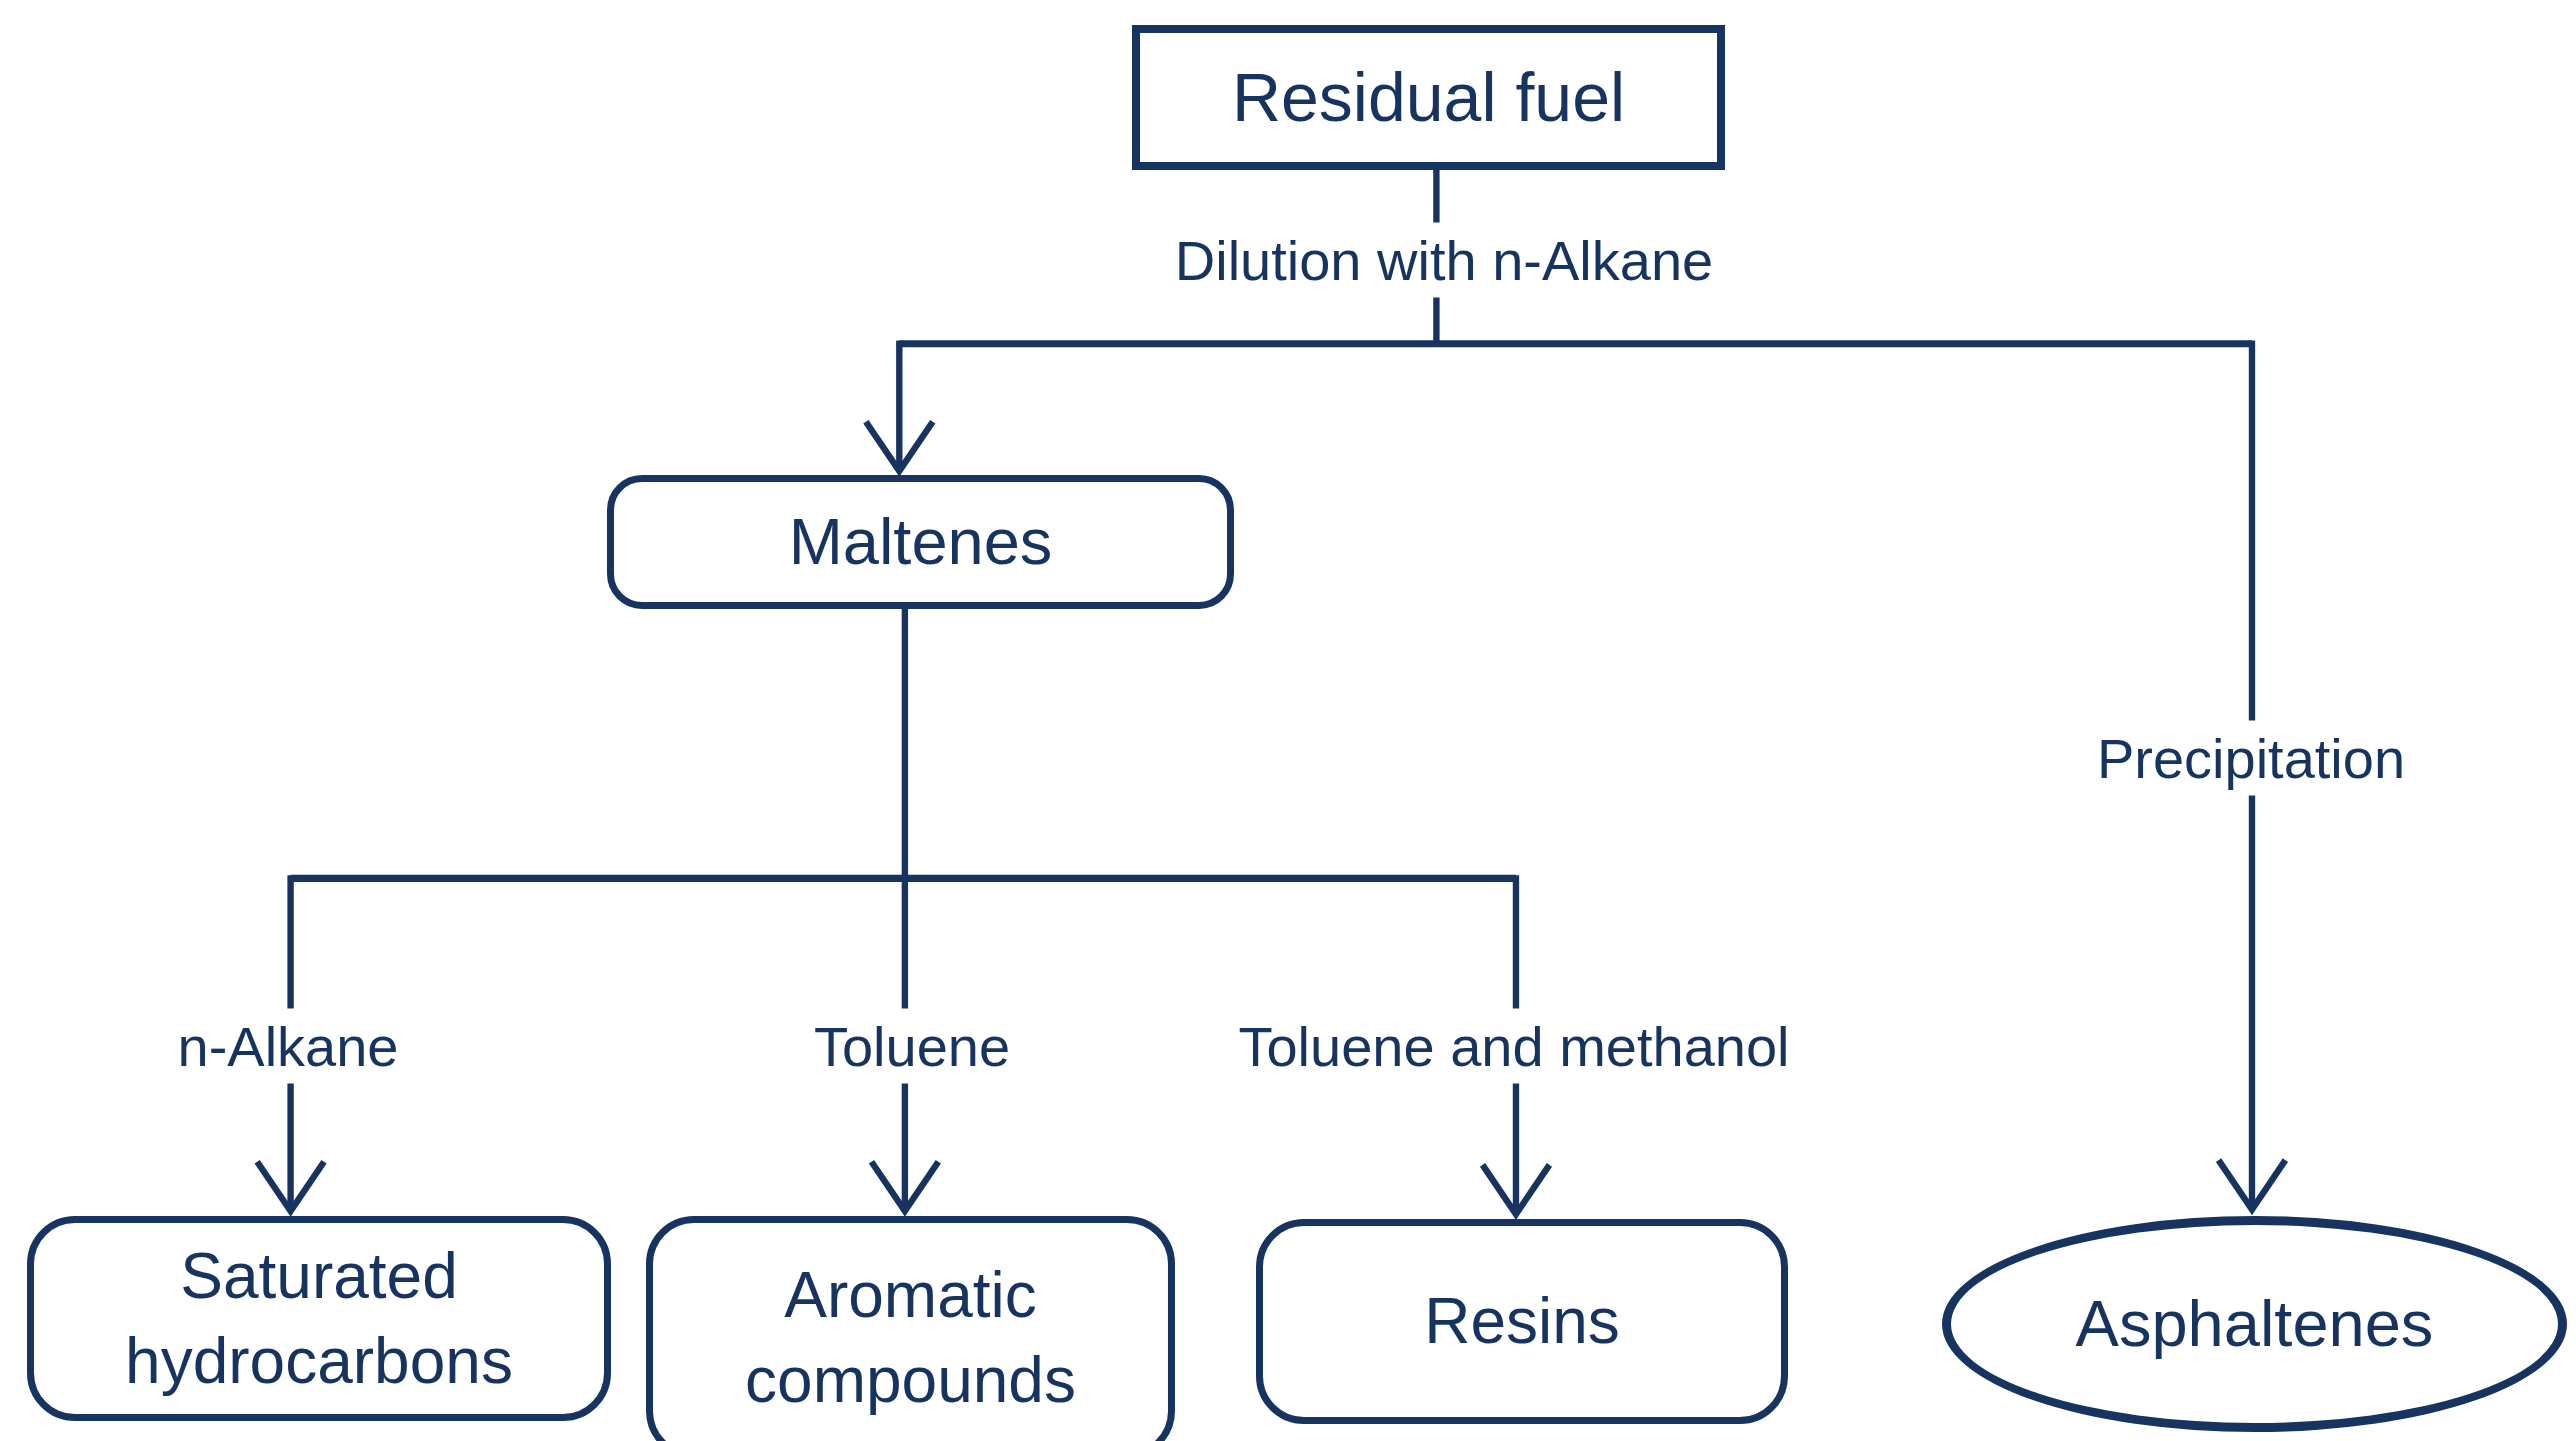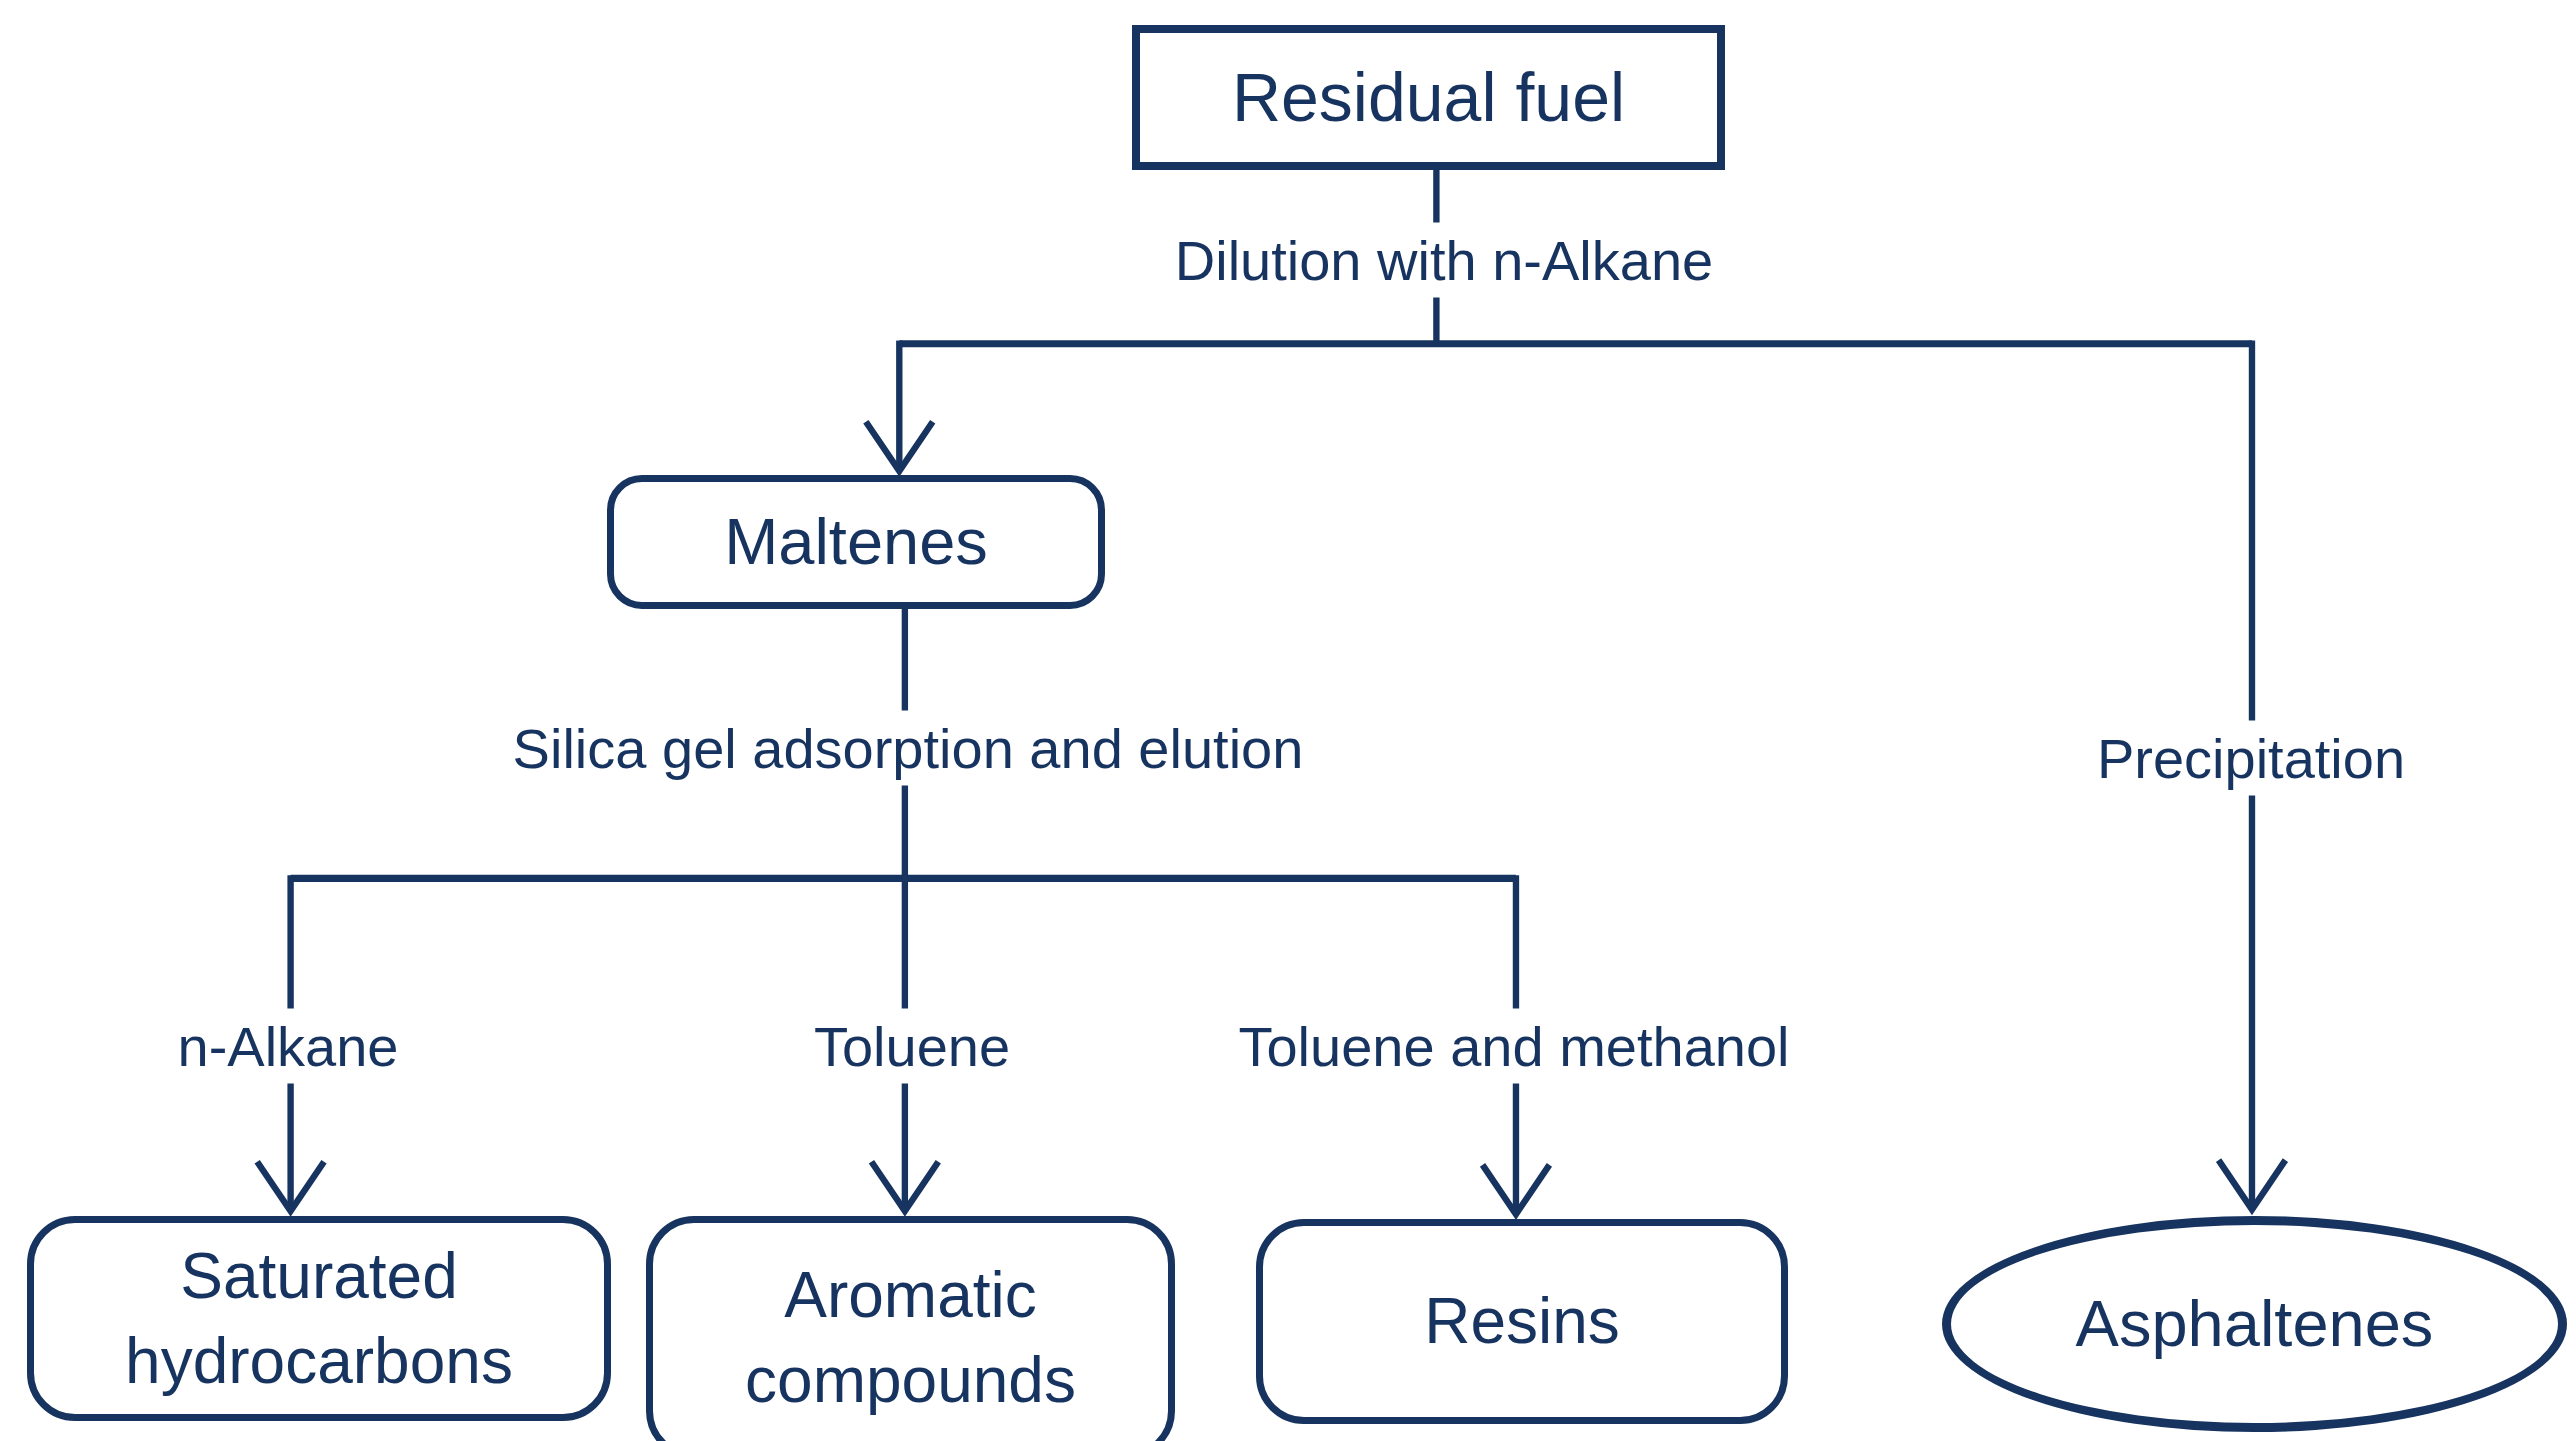--- a/index.html
+++ b/index.html
@@ -71,21 +71,21 @@
     <path d="M1095 1460 L1137 1522 L1179 1460" stroke-width="8"></path>
 
     <line x1="1905" y1="1100" x2="1905" y2="1522" stroke-width="8"></line>
     <path d="M1863 1464 L1905 1526 L1947 1464" stroke-width="8"></path>
   </svg>
 
   <div class="node shape-rect" style="left:1132px; top:25px; width:593px; height:145px;">
     <span>Residual fuel</span>
   </div>
 
-  <div class="node shape-rounded" style="left:607px; top:475px; width:498px; height:134px;">
+  <div class="node shape-rounded" style="left:607px; top:475px; width:627px; height:134px;">
     <span>Maltenes</span>
   </div>
 
   <div class="node shape-rounded-lg" style="left:27px; top:1216px; width:584px; height:205px;">
     <span>Saturated hydrocarbons</span>
   </div>
 
   <div class="node shape-rounded-lg" style="left:646px; top:1216px; width:529px; height:243px;">
     <span>Aromatic compounds</span>
   </div>
@@ -93,21 +93,20 @@
   <div class="node shape-rounded-lg" style="left:1256px; top:1219px; width:532px; height:205px;">
     <span>Resins</span>
   </div>
 
   <div class="node shape-ellipse" style="left:1942px; top:1216px; width:625px; height:216px;">
     <span>Asphaltenes</span>
   </div>
 
   <div class="edge-label" style="left:1444px; top:260px;">Dilution with n-Alkane</div>
 
-  <div class="edge-label" style="left:908px; top:748px;">Silica gel adsorption and elution</div>
 
   <div class="edge-label" style="left:2251px; top:758px;">Precipitation</div>
 
   <div class="edge-label" style="left:288px; top:1046px;">n-Alkane</div>
 
   <div class="edge-label" style="left:912px; top:1046px;">Toluene</div>
 
   <div class="edge-label" style="left:1514px; top:1046px;">Toluene and methanol</div>
 
 </div>

